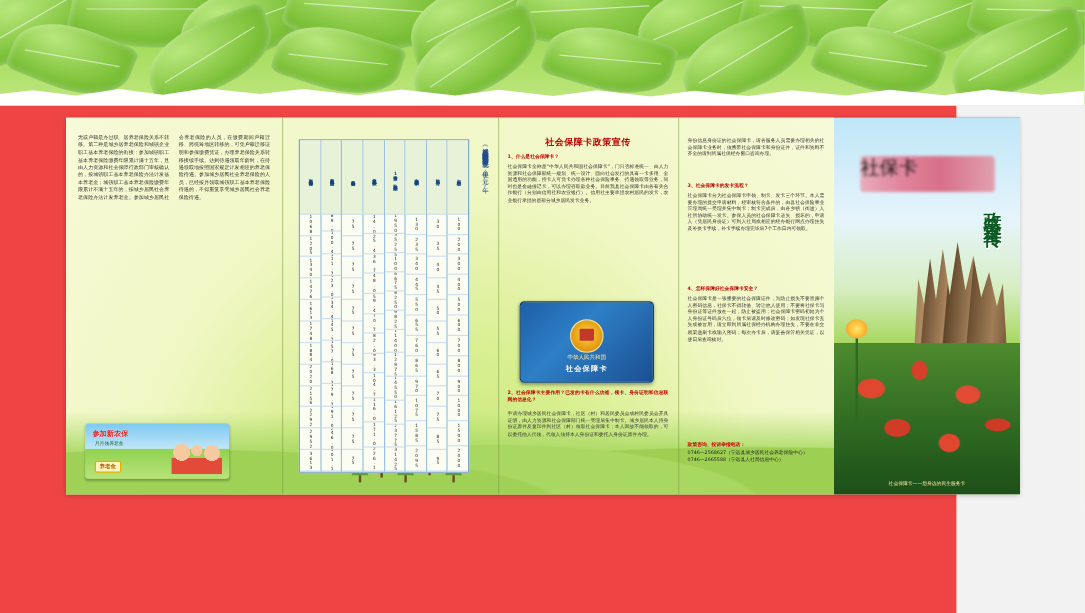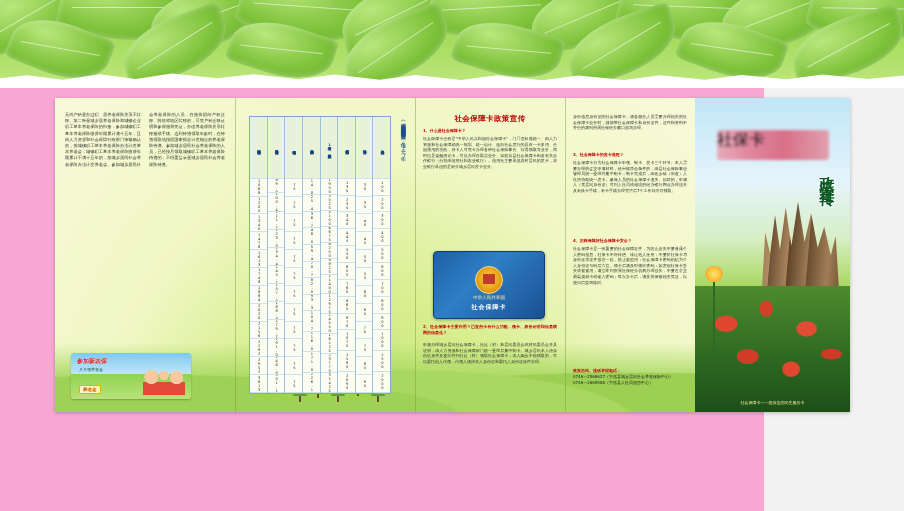--- a/index.html
+++ b/index.html
@@ -1,21 +1,21 @@
 <!DOCTYPE html>
 <html><head>
 <meta charset="utf-8">
 <style>
   html,body{margin:0;padding:0;}
   body{
     width:904px;height:511px;overflow:hidden;
     background:#f2f2f2;
     font-family:"DejaVu Sans","Liberation Sans",sans-serif;
   }
-  .page{position:relative;width:764px;height:511px;background:#f9a8d4;}
+  .page{position:relative;width:764px;height:511px;background:#ef4444;padding-left:33px;}
 
   
   .banner{
     position:absolute;left:0;top:0;width:904px;height:88px;
     background:linear-gradient(180deg,#8fd04a 0%,#a6dc5e 45%,#bfe77f 100%);
     overflow:hidden;
   }
   .banner .leaf{
     position:absolute;
     background:radial-gradient(ellipse at 30% 30%,#b9e77d 0%,#7ec23a 60%,#5ea32a 100%);

